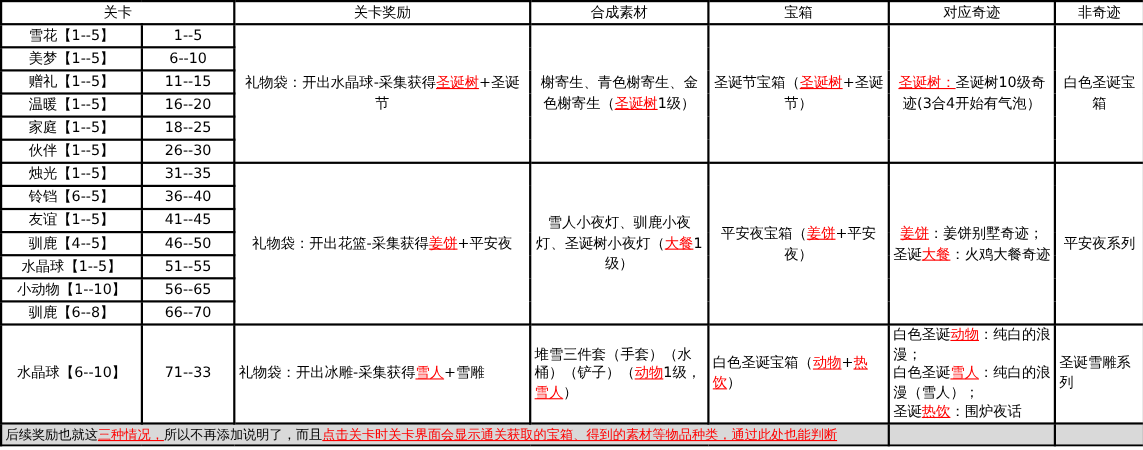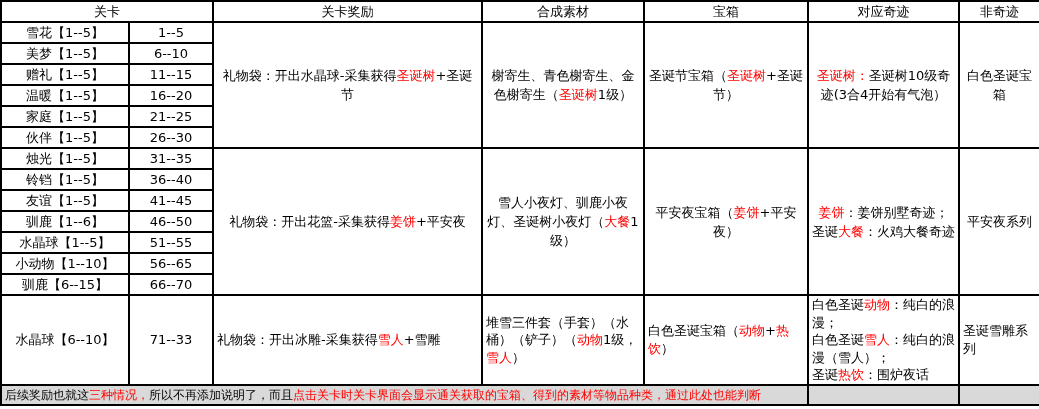--- a/index.html
+++ b/index.html
@@ -36,21 +36,21 @@
   tr.big td{line-height:17.5px;border-radius:11px;}
   tr.note-row{height:20px;margin-left:24px;}
   tr.note-row td{
     background:var(--note-bg);
     text-align:left;
     font-size:12px;
     line-height:18px;
     white-space:nowrap;
   }
   td.left{text-align:left;}
-  .red{color:var(--red);}
+  .red{color:var(--red);text-decoration:underline;}
 </style>
 </head>
 <body>
 
 <table>
   <colgroup>
     <col style="width:128px">
       <col style="width:84px">
       <col style="width:269px">
     <col style="width:162px">
@@ -85,59 +85,59 @@
     <tr class="r">
       <td>赠礼【1--5】</td>
       <td>11--15</td>
     </tr>
     <tr class="r">
       <td>温暖【1--5】</td>
       <td>16--20</td>
     </tr>
     <tr class="r">
       <td>家庭【1--5】</td>
-      <td>21--25</td>
+      <td>18--25</td>
     </tr>
     <tr class="r">
       <td>伙伴【1--5】</td>
       <td>26--30</td>
     </tr>
 
     <tr class="r">
       <td>烛光【1--5】</td>
       <td>31--35</td>
       <td rowspan="7"><span>礼物袋：开出花篮-采集获得</span><span class="red">姜饼</span><span>+平安夜</span></td>
       <td rowspan="7"><span>雪人小夜灯、驯鹿小夜灯、圣诞树小夜灯（</span><span class="red">大餐</span><span>1级）</span></td>
       <td rowspan="7"><span>平安夜宝箱（</span><span class="red">姜饼</span><span>+平安夜）</span></td>
       <td rowspan="7"><span class="red">姜饼</span><span>：姜饼别墅奇迹；
 圣诞</span><span class="red">大餐</span><span>：火鸡大餐奇迹</span></td>
       <td rowspan="7">平安夜系列</td>
     </tr>
     <tr class="r">
-      <td>铃铛【1--5】</td>
+      <td>铃铛【6--5】</td>
       <td>36--40</td>
     </tr>
     <tr class="r">
       <td>友谊【1--5】</td>
       <td>41--45</td>
     </tr>
     <tr class="r">
-      <td>驯鹿【1--6】</td>
+      <td>驯鹿【4--5】</td>
       <td>46--50</td>
     </tr>
     <tr class="r">
       <td>水晶球【1--5】</td>
       <td>51--55</td>
     </tr>
     <tr class="r">
       <td>小动物【1--10】</td>
       <td>56--65</td>
     </tr>
     <tr class="r">
-      <td>驯鹿【6--15】</td>
+      <td>驯鹿【6--8】</td>
       <td>66--70</td>
     </tr>
 
     <tr class="big">
       <td>水晶球【6--10】</td>
       <td>71--33</td>
       <td class="left"><span>礼物袋：开出冰雕-采集获得</span><span class="red">雪人</span><span>+雪雕</span></td>
       <td class="left"><span>堆雪三件套（手套）（水桶）（铲子）（</span><span class="red">动物</span><span>1级，</span><span class="red">雪人</span><span>）</span></td>
       <td class="left"><span>白色圣诞宝箱（</span><span class="red">动物</span><span>+</span><span class="red">热饮</span><span>）</span></td>
       <td class="left"><span>白色圣诞</span><span class="red">动物</span><span>：纯白的浪漫；

